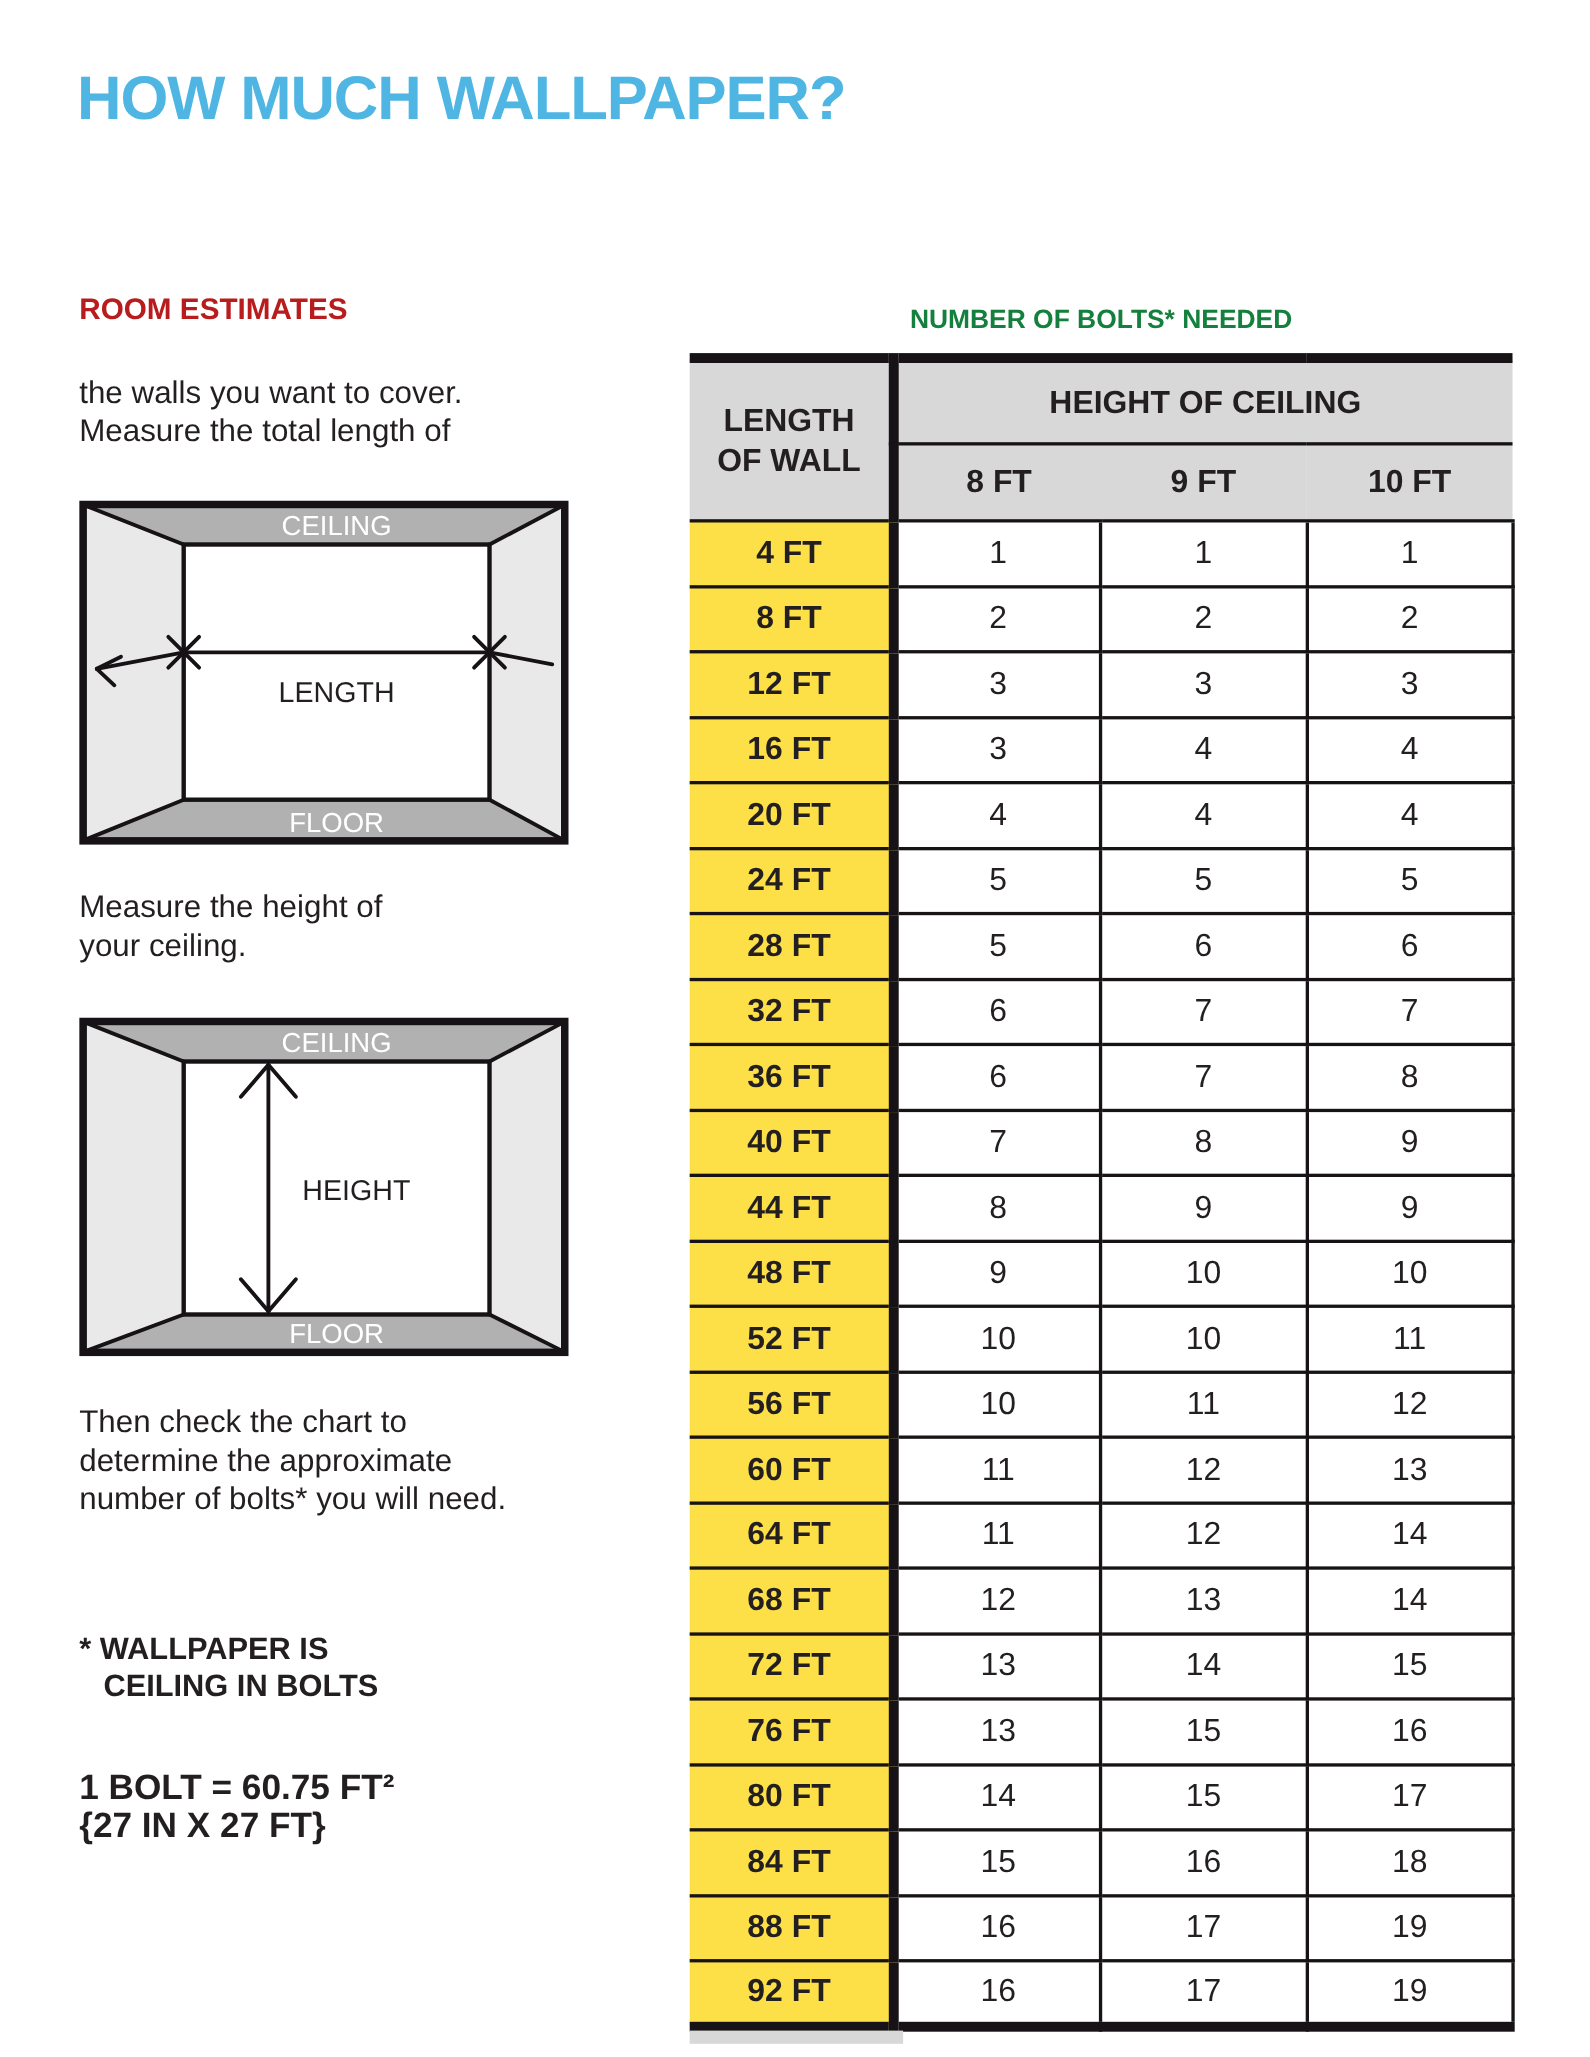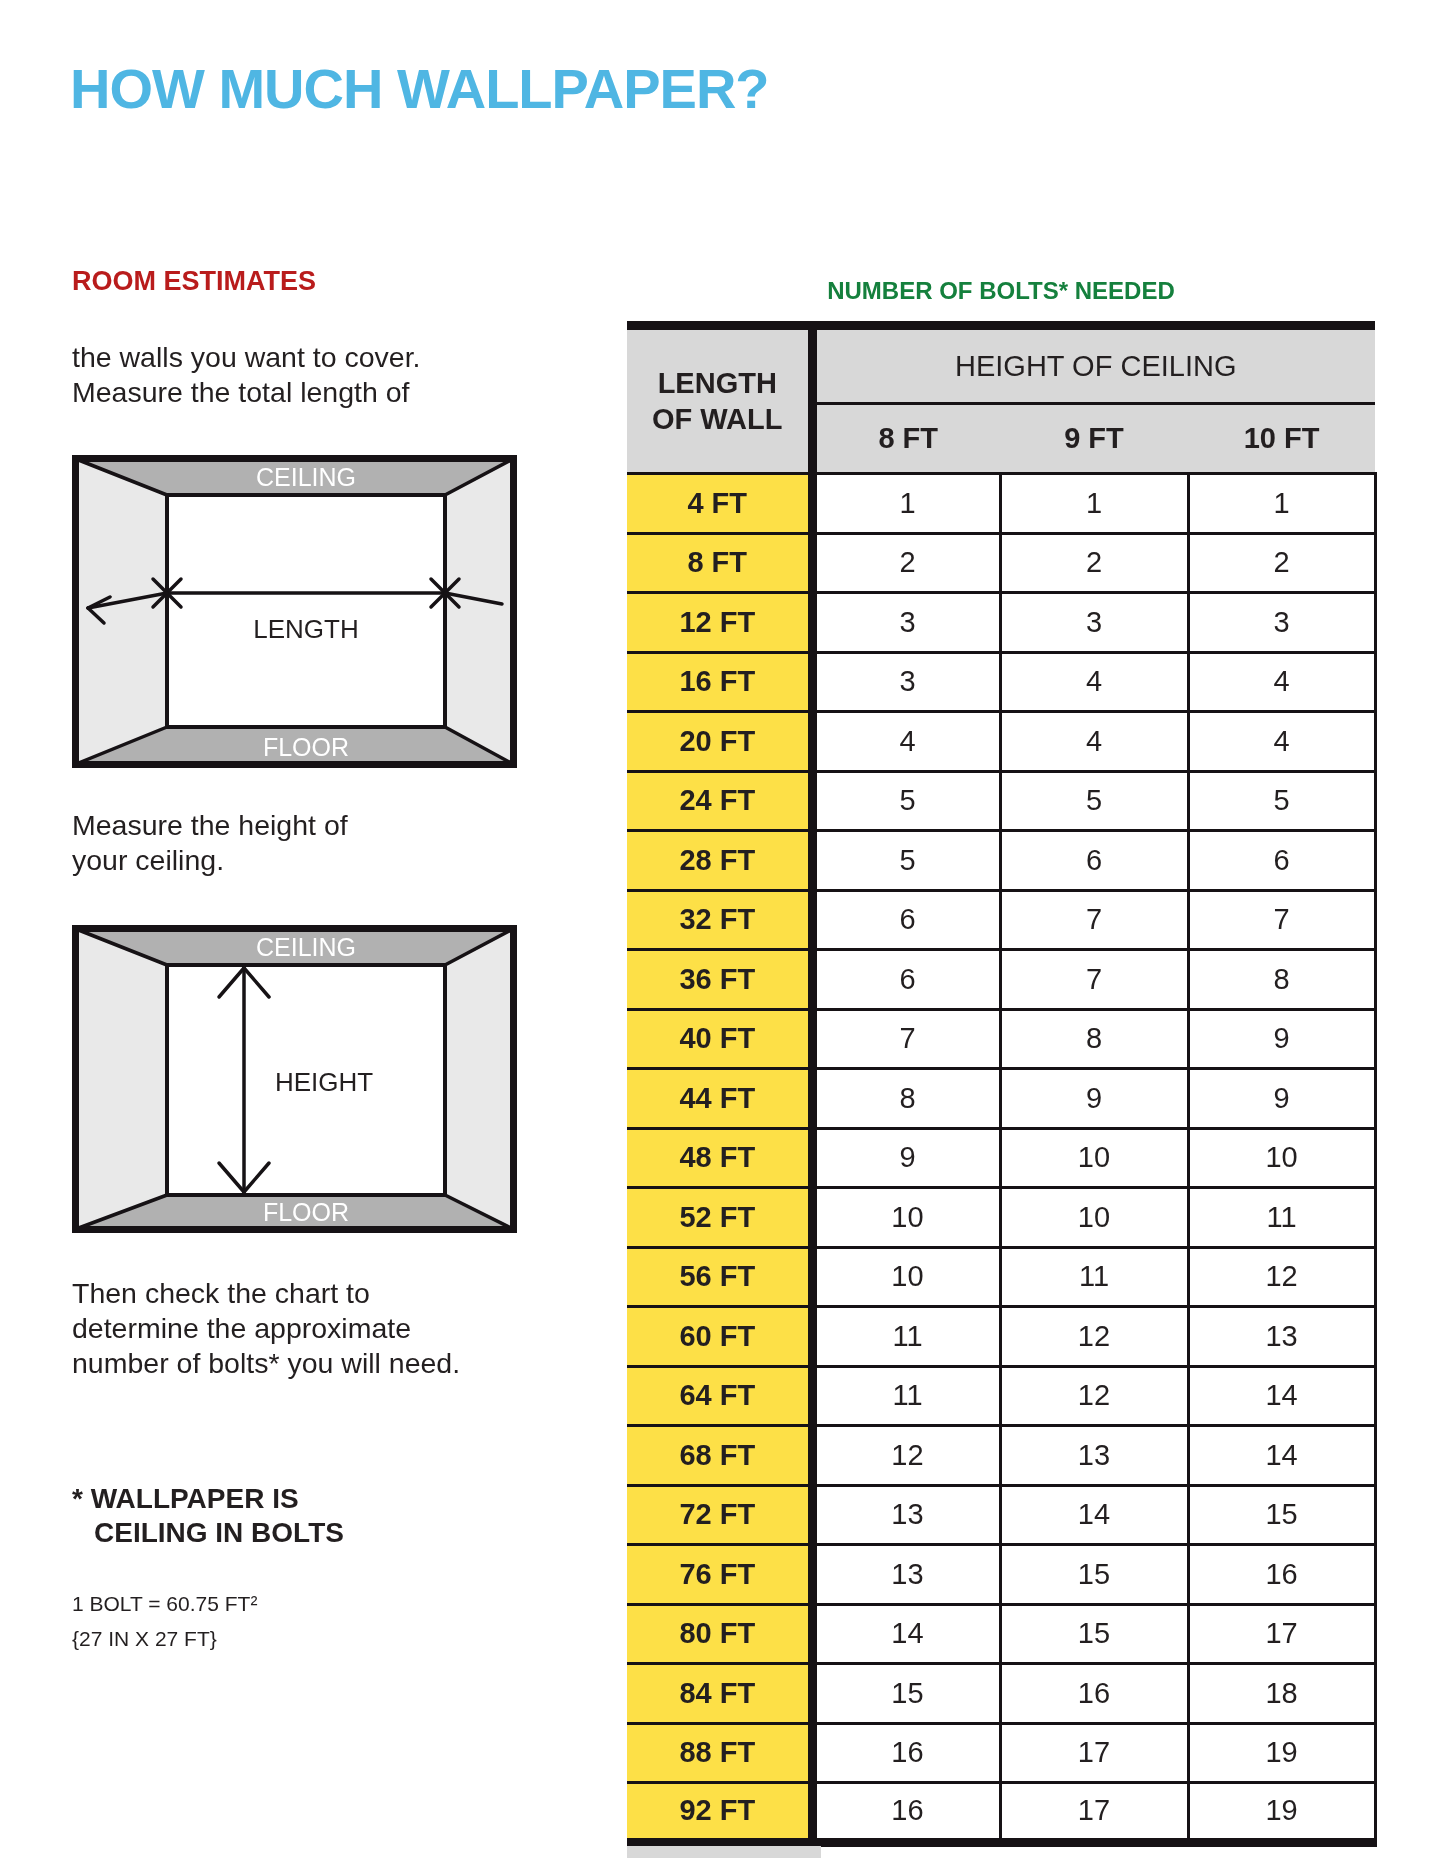--- a/index.html
+++ b/index.html
@@ -17,21 +17,21 @@
     font-size:27px;font-weight:bold;color:#b91c1c;white-space:nowrap;
   }
   .instruction{
     font-size:28.5px;line-height:35px;color:#231f20;white-space:nowrap;
   }
   .footnote{
     font-size:28px;line-height:34px;font-weight:bold;white-space:nowrap;
   }
   .footnote .indent{padding-left:22px;}
   .bolt-info{
-    font-size:21px;line-height:35px;font-weight:normal;white-space:nowrap;
+    font-size:32px;line-height:35px;font-weight:bold;white-space:nowrap;margin-top:21px;
   }
   .table-heading{
     left:627px;top:277px;width:748px;text-align:center;
     font-size:24px;font-weight:bold;color:#15803d;white-space:nowrap;
   }
   
   .bolt-table-wrap{left:627px;top:321px;}
   table.bolts{
     border-collapse:collapse;table-layout:fixed;width:748px;
     border-top:9px solid #161215;border-bottom:9px solid #161215;
@@ -41,21 +41,21 @@
     font-size:29px;color:#231f20;
   }
   tr.group-row{height:78px;}
   tr.sub-row{height:70px;}
   tr.data-row{height:59.5px;}
   .corner-cell{
     background:#d8d8d8;border-right:9px solid #161215;border-bottom:3px solid #161215;
     font-weight:bold;line-height:36px;
   }
   .group-cell{
-    background:#d8d8d8;border-bottom:3px solid #161215;font-weight:normal;
+    background:#d8d8d8;border-bottom:3px solid #161215;font-weight:bold;
   }
   .sub-cell{
     background:#d8d8d8;border-bottom:3px solid #161215;font-weight:bold;
   }
   .row-label{
     background:#fde047;border-right:9px solid #161215;border-bottom:3px solid #161215;
     font-weight:bold;
   }
   td.val{
     background:#ffffff;border-bottom:3px solid #161215;border-right:3px solid #161215;

